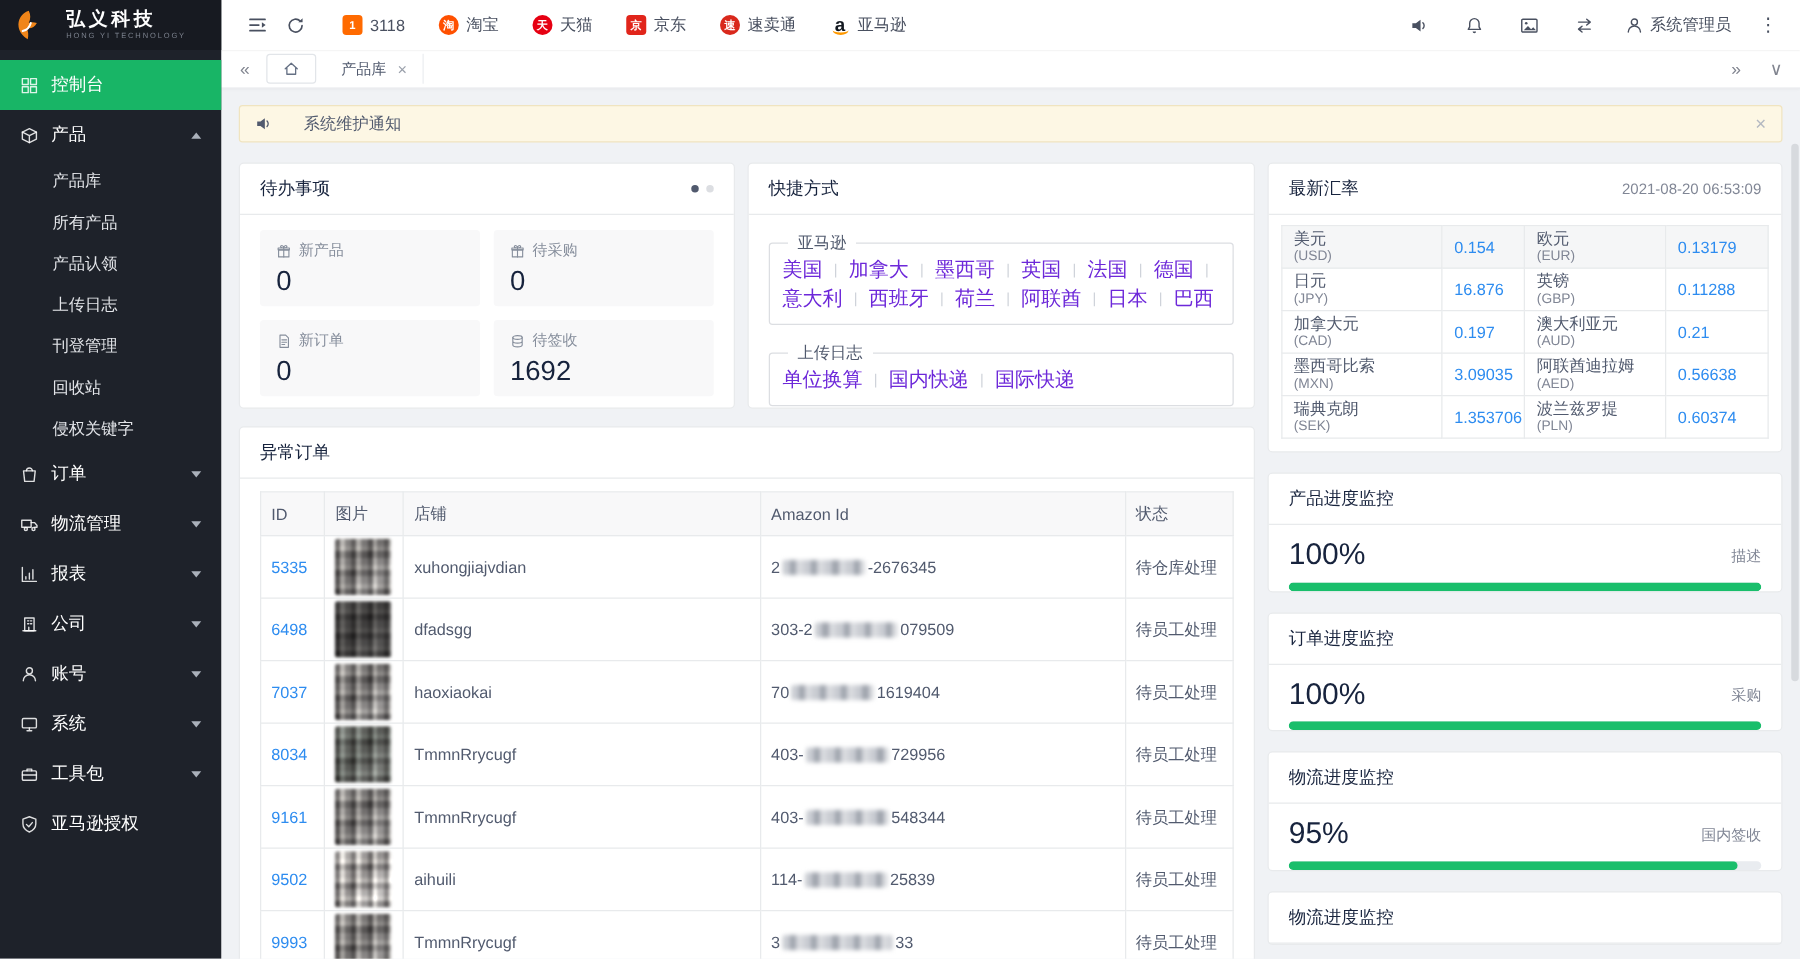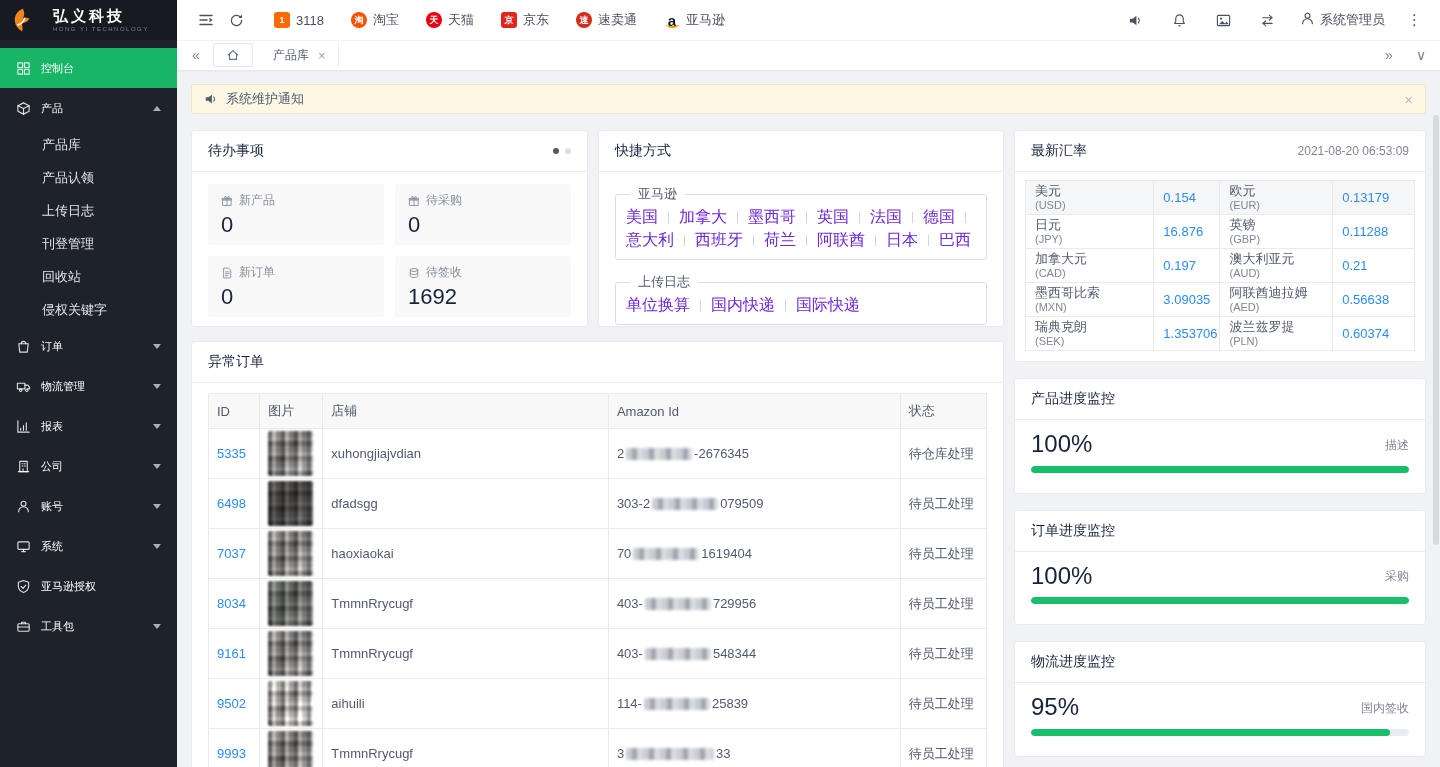--- a/index.html
+++ b/index.html
@@ -7,21 +7,21 @@
 body{font-family:"Liberation Sans","DejaVu Sans",sans-serif;background:#f0f2f5;color:#515a6e;font-size:13px;position:relative}
 svg{display:block}
 .oicon{fill:none;stroke:currentColor;stroke-width:1.2;stroke-linecap:round;stroke-linejoin:round}
 
 
 .sidebar{position:absolute;left:0;top:0;bottom:0;width:177px;background:#1e222a;z-index:20}
 .logo{height:40px;display:flex;align-items:center;gap:17px;padding:0 10px;background:#171a21}
 .logo-name{color:#fff;font-size:15px;font-weight:bold;letter-spacing:3px;line-height:1.1}
 .logo-sub{color:#7c828e;font-size:6px;letter-spacing:1.5px;margin-top:1px;white-space:nowrap}
 .menu{padding-top:8px}
-.menu-item{height:40px;display:flex;align-items:center;gap:10px;padding:0 16px;color:#fff;font-size:11px;cursor:pointer}
+.menu-item{height:40px;display:flex;align-items:center;gap:10px;padding:0 16px;color:#fff;font-size:14px;cursor:pointer}
 .menu-item.active{background:#18b566}
 .mi-icon{color:rgba(255,255,255,.85);display:flex}
 .caret{width:0;height:0;border-left:4px solid transparent;border-right:4px solid transparent;border-top:5px solid #aab0ba;margin-left:auto}
 .caret.up{transform:rotate(180deg)}
 .submenu-item{height:33px;display:flex;align-items:center;padding-left:42px;color:#e3e5e9;font-size:13px;cursor:pointer}
 
 
 .main{position:absolute;left:177px;right:0;top:0;bottom:0;display:flex;flex-direction:column}
 .topbar{height:40px;background:#fff;display:flex;align-items:center;padding:0 18px;flex:none;box-shadow:0 1px 1px rgba(0,0,0,.05);position:relative;z-index:5}
 .hicon{color:#495060;cursor:pointer;display:flex;align-items:center;justify-content:center;width:22px;height:22px}
@@ -30,33 +30,33 @@
 .mk-badge{width:16px;height:16px;border-radius:3px;color:#fff;font-size:9px;display:flex;align-items:center;justify-content:center;font-weight:bold;flex:none}
 .mk-1688{background:#ff6a00}
 .mk-taobao{background:#ff5000;border-radius:50%}
 .mk-tmall{background:#e60012;border-radius:50%}
 .mk-jd{background:#e1251b}
 .mk-smt{background:#d9281c;border-radius:50%}
 .mk-amazon{background:transparent;color:#131921;font-size:15px;position:relative}
 .mk-amazon::after{content:"";position:absolute;left:2px;right:1px;bottom:0;height:6px;border-bottom:2px solid #ff9900;border-radius:60%}
 .topbar-right{margin-left:auto;display:flex;align-items:center;gap:22px}
 .topbar-right .hicon{margin-left:0}
-.user{display:flex;gap:5px;color:#495060;font-size:13px;cursor:pointer}
+.user{display:flex;align-items:center;gap:5px;color:#495060;font-size:13px;cursor:pointer}
 .more{font-size:15px;color:#495060}
 
 .tabbar{height:31px;background:#fff;border-bottom:1px solid #e6e8eb;display:flex;align-items:center;padding:0 10px;flex:none;gap:8px;box-shadow:0 1px 2px rgba(0,0,0,.03);position:relative;z-index:4}
 .tab-arrow{color:#80848f;font-size:14px;cursor:pointer;width:18px;text-align:center;line-height:1}
 .tab-home{width:40px;height:24px;border:1px solid #e2e5e9;background:#fff;border-radius:3px;display:flex;align-items:center;justify-content:center;color:#657084;cursor:pointer}
 .tab-item{height:24px;display:flex;align-items:center;gap:9px;padding:0 12px;font-size:12px;color:#515a6e;cursor:pointer;border-right:1px solid #eceef1}
 .tab-close{color:#9aa0ab;font-size:13px;cursor:pointer;line-height:1}
 .tabbar-right{margin-left:auto;display:flex;align-items:center;gap:14px}
 
 
 .content{flex:1;padding:13px 14px;overflow:hidden}
-.notice{height:30px;background:#fdf7e4;border:1px solid #f0e4c0;border-radius:3px;display:flex;align-items:center;gap:8px;padding:0 12px;margin-bottom:16px;color:#515a6e}
+.notice{height:30px;background:#fdf7e4;border:1px solid #f0e4c0;border-radius:3px;display:flex;align-items:center;gap:25px;padding:0 12px;margin-bottom:16px;color:#515a6e}
 .notice-close{margin-left:auto;color:#b3b8c1;cursor:pointer;font-size:15px;line-height:1}
 .grid{display:flex;gap:10px;align-items:flex-start}
 .col-left{width:813px;flex:none}
 .col-right{flex:1;min-width:0}
 .card{background:#fff;border:1px solid #e8eaec;border-radius:4px}
 .card-header{height:41px;display:flex;align-items:center;justify-content:space-between;padding:0 16px;border-bottom:1px solid #e8eaec;color:#17233d;font-size:14px}
 .top-row{display:flex;gap:10px;margin-bottom:14px}
 .card-todo{width:397px;flex:none;height:197px}
 .card-shortcuts{flex:1;height:197px}
 .dots{display:flex;gap:6px;align-items:center}
@@ -79,21 +79,21 @@
 .rates-body{padding:8px 10px 10px}
 table{width:100%;border-collapse:collapse;table-layout:fixed}
 .rates td{border:1px solid #e8eaec;padding:3px 9px;vertical-align:middle}
 .rname{color:#515a6e;font-size:13px;line-height:1.15;display:block}
 .rcode{display:block;font-size:11px;color:#808695;line-height:1.1}
 .rval{color:#2d8cf0;font-size:13px}
 .rates tr:first-child td{background:#f5f6f7}
 
 
 .mcard{margin-top:16px}
-.mbody{padding:10px 16px 20px}
+.mbody{padding:10px 16px 0}
 .mrow{display:flex;justify-content:space-between;align-items:flex-end}
 .mpercent{font-size:24px;color:#17233d;line-height:1.15}
 .mlabel{font-size:12px;color:#808695;padding-bottom:4px}
 .mbar{height:7px;border-radius:4px;background:#e9ecf0;margin-top:8px;overflow:hidden}
 .mfill{height:7px;background:#19be6b;border-radius:4px}
 
 
 .orders-body{padding:10px 16px 16px}
 .orders th{background:#f8f8f9;border:1px solid #e8eaec;font-weight:normal;text-align:left;padding:8px;color:#515a6e;font-size:13px}
 .orders td{border:1px solid #e8eaec;padding:2px 8px;font-size:13px;color:#515a6e;height:49px}
@@ -145,20 +145,23 @@
           </svg>
       </span>
       <span>产品</span>
       <span class="caret up"></span>
     </div>
     <div class="submenu">
       <div class="submenu-item">
           <span>产品库</span>
         </div>
       <div class="submenu-item">
+          <span>所有产品</span>
+        </div>
+      <div class="submenu-item">
           <span>产品认领</span>
         </div>
       <div class="submenu-item">
           <span>上传日志</span>
         </div>
       <div class="submenu-item">
           <span>刊登管理</span>
         </div>
       <div class="submenu-item">
           <span>回收站</span>
@@ -225,35 +228,35 @@
             <rect x="2" y="3" width="12" height="8" rx="1"></rect>
             <path d="M6 13.5h4M8 11v2.5"></path>
           </svg>
       </span>
       <span>系统</span>
       <span class="caret"></span>
     </div>
     <div class="menu-item">
       <span class="mi-icon">
         <svg class="oicon" width="15" height="15" viewBox="0 0 16 16">
+            <rect x="2" y="5" width="12" height="8" rx="1"></rect>
+            <path d="M6 5V3.5h4V5M2 8.5h12"></path>
+          </svg>
+      </span>
+      <span>工具包</span>
+      <span class="caret"></span>
+    </div>
+    <div class="menu-item">
+      <span class="mi-icon">
+        <svg class="oicon" width="15" height="15" viewBox="0 0 16 16">
             <path d="M8 1.5l5.5 2v4c0 3.5-2.5 5.8-5.5 7-3-1.2-5.5-3.5-5.5-7v-4z"></path>
             <path d="M5.5 8l2 2 3-3.5"></path>
           </svg>
       </span>
       <span>亚马逊授权</span>
-    </div>
-    <div class="menu-item">
-      <span class="mi-icon">
-        <svg class="oicon" width="15" height="15" viewBox="0 0 16 16">
-            <rect x="2" y="5" width="12" height="8" rx="1"></rect>
-            <path d="M6 5V3.5h4V5M2 8.5h12"></path>
-          </svg>
-      </span>
-      <span>工具包</span>
-      <span class="caret"></span>
     </div>
   </nav>
 </aside>
 
 <div class="main">
 
   <header class="topbar">
     <span class="hicon">
       <svg width="16" height="16" viewBox="0 0 16 16">
           <path d="M2 3.5h12M2 8h7M2 12.5h12" class="oicon" style="stroke-width:1.4"></path>

